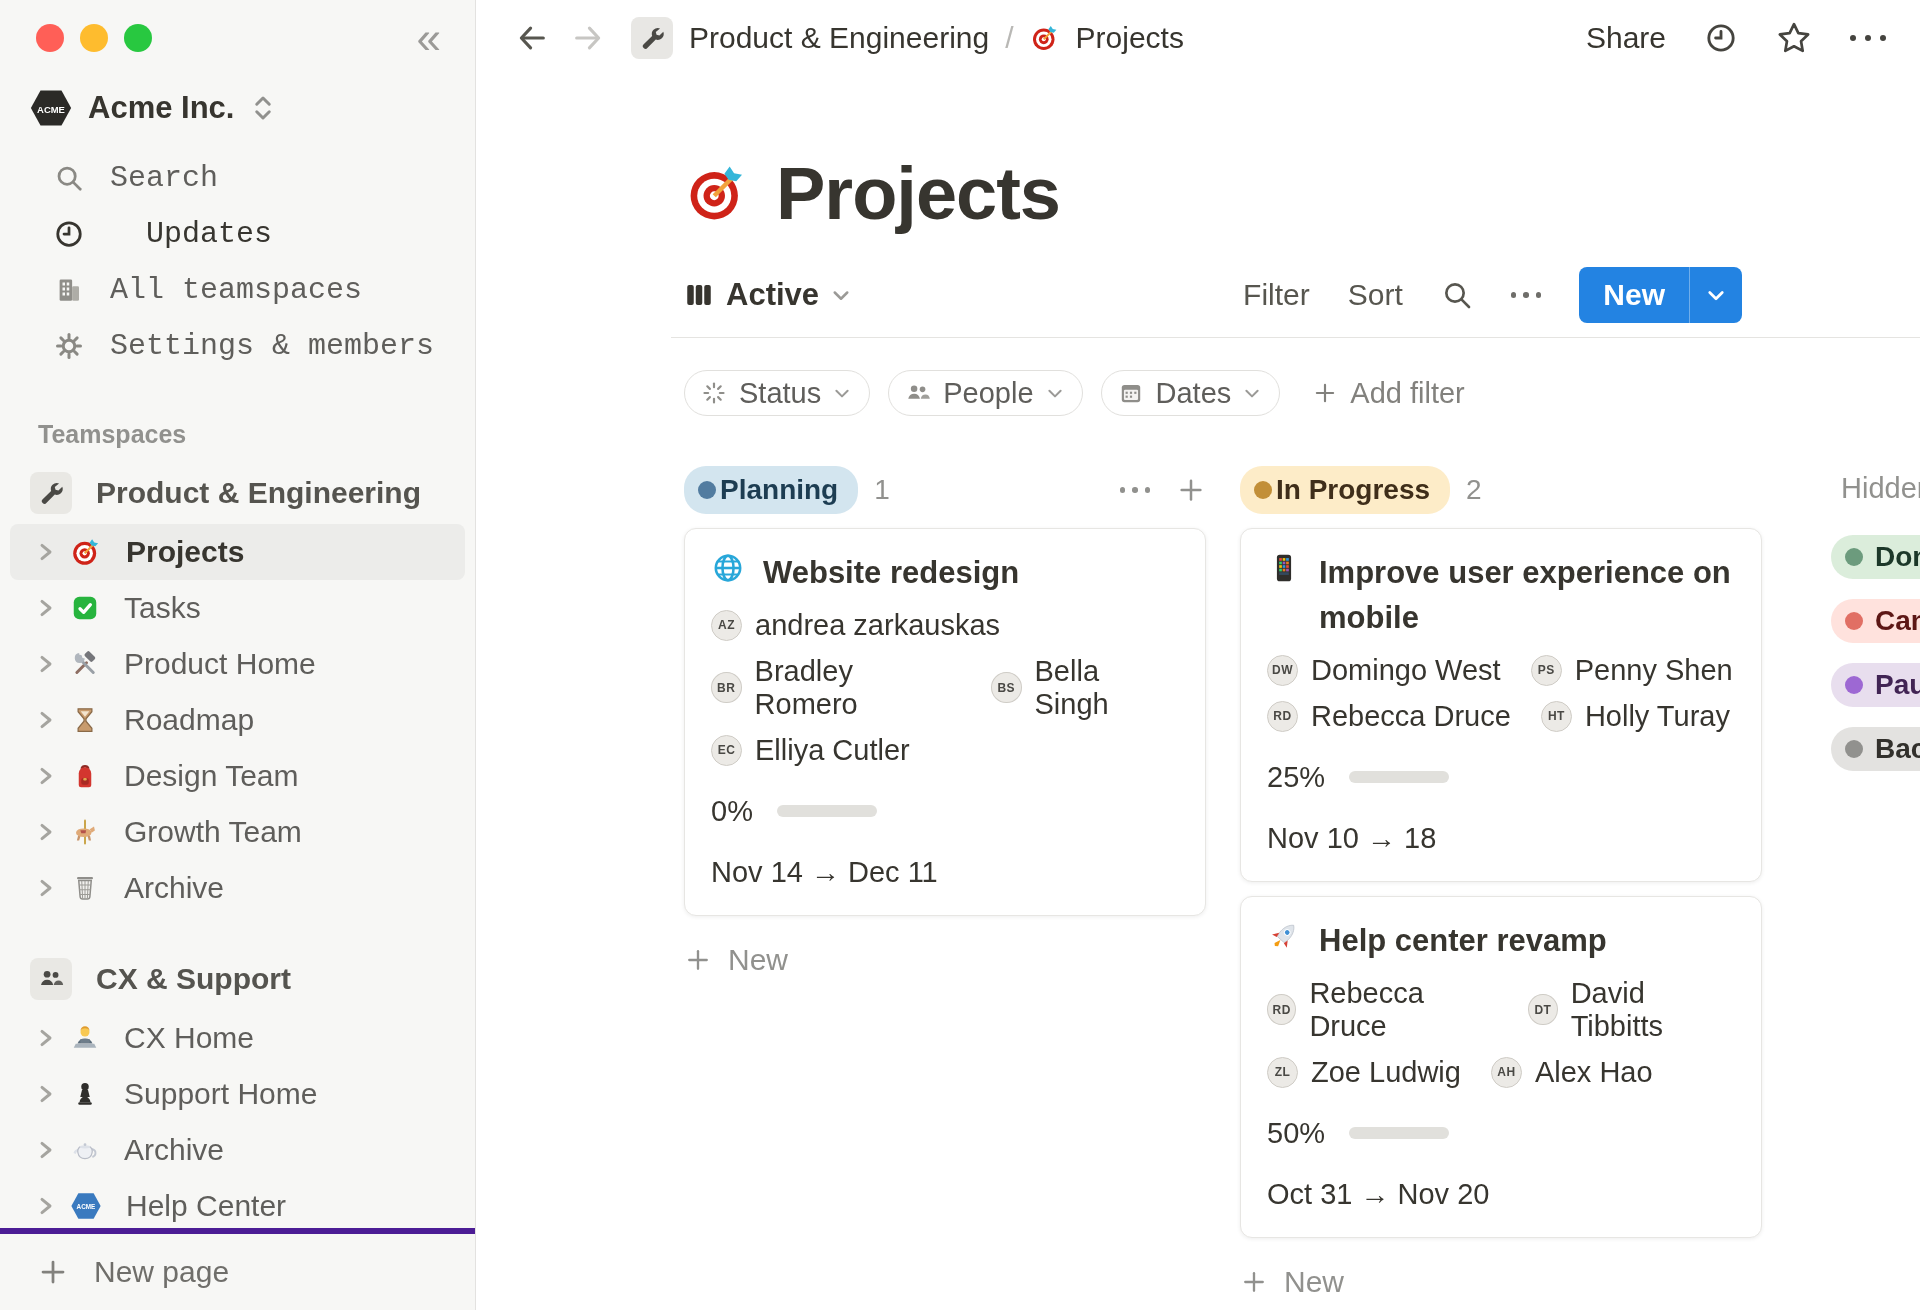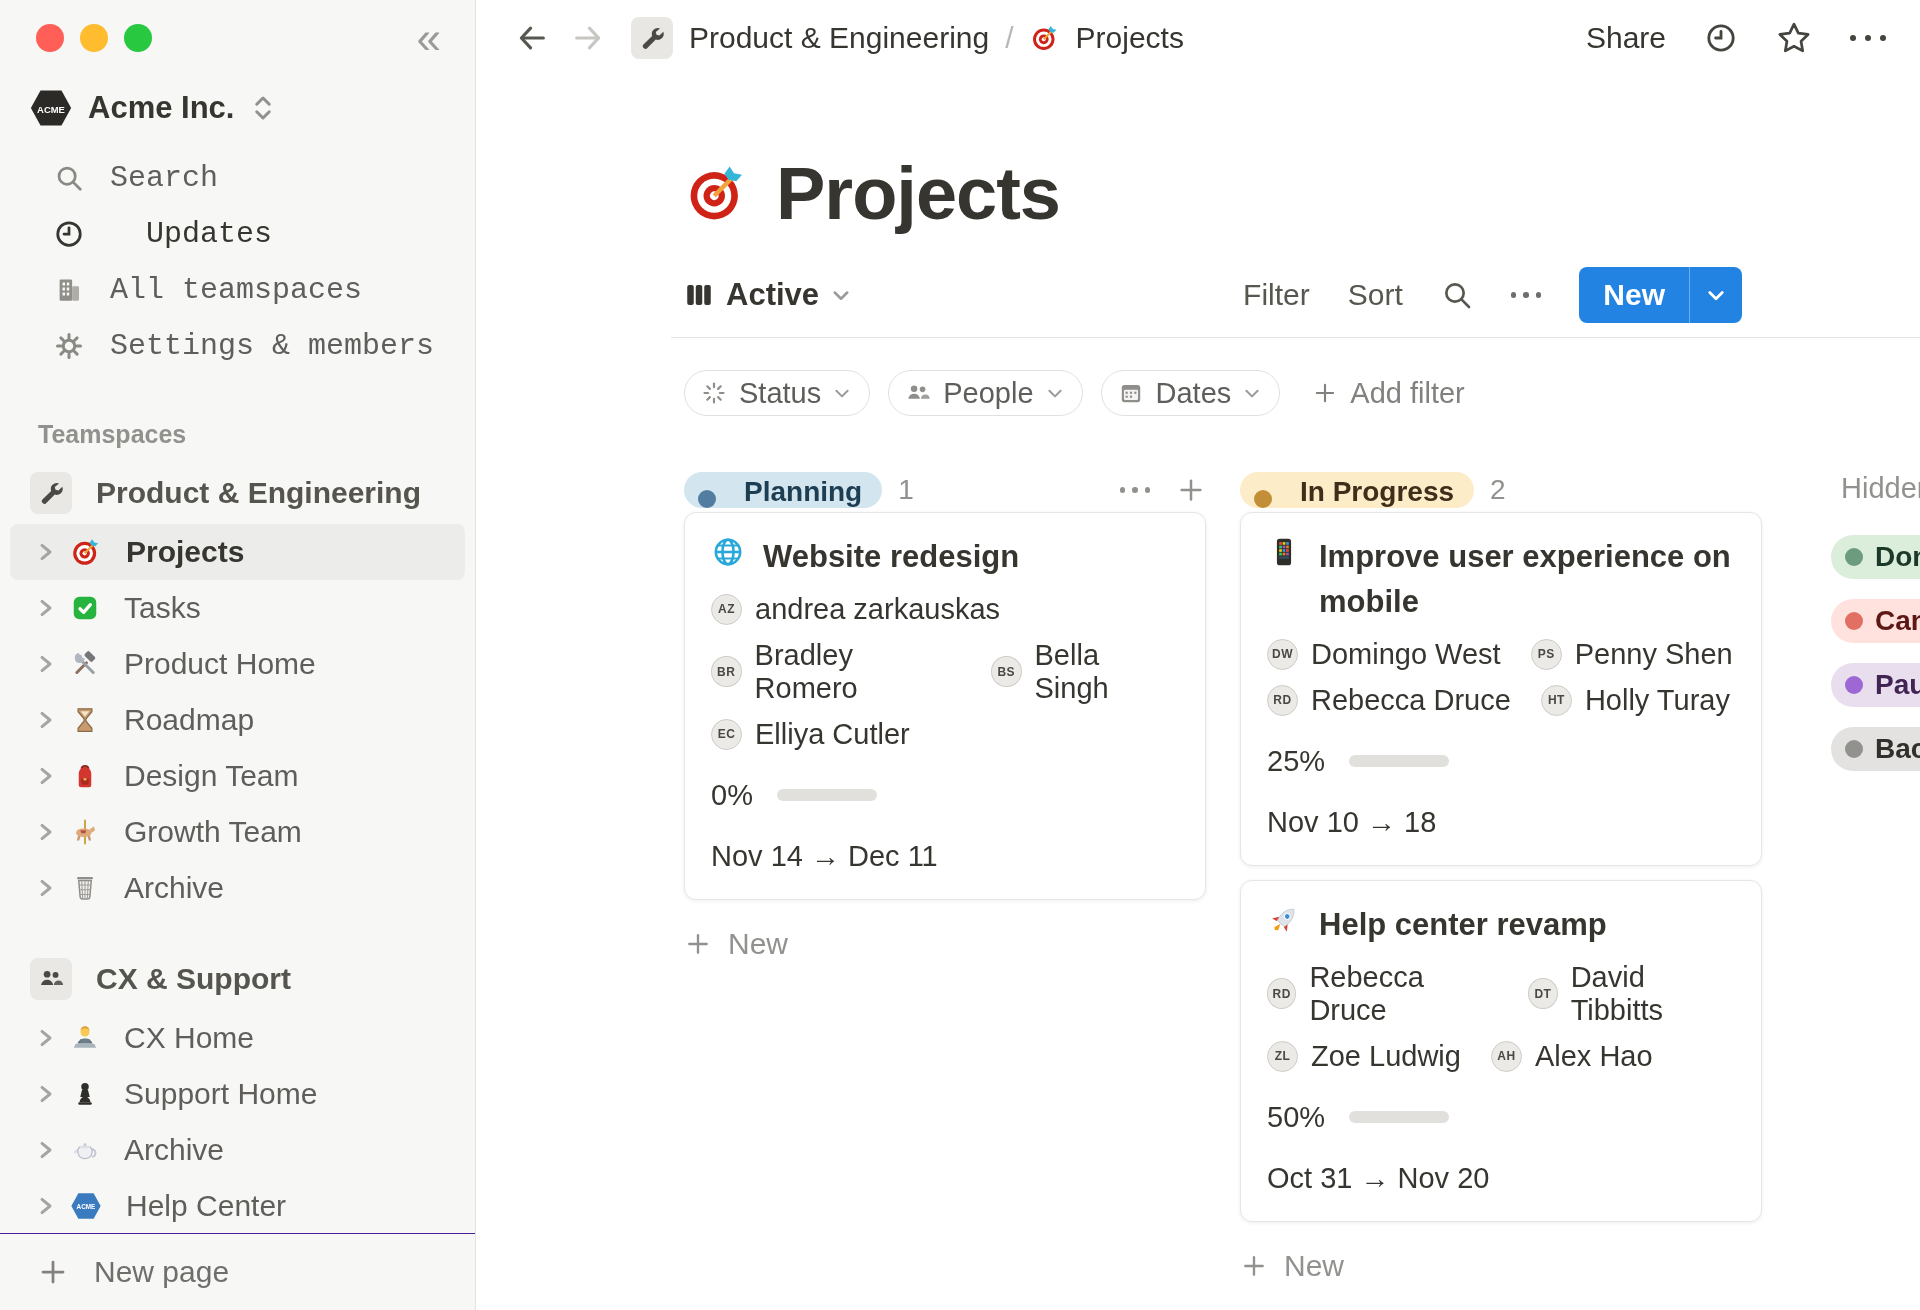--- a/index.html
+++ b/index.html
@@ -23,21 +23,21 @@
   .ts-label { position:absolute; left:38px; top:420px; font-size:25px; font-weight:700; color:#91918e; }
   .sb-groups { position:absolute; left:0; top:462px; width:100%; }
   .section-row { display:flex; align-items:center; gap:24px; height:62px; padding-left:30px; cursor:pointer; }
   .section-row .lbl { font-size:30px; font-weight:700; color:#55544f; }
   .icon-tile { width:42px; height:42px; border-radius:8px; background:#e9e8e4; display:flex; align-items:center; justify-content:center; }
   .child-row { display:flex; align-items:center; gap:16px; height:56px; margin:0 10px; padding-left:28px; border-radius:8px; cursor:pointer; }
   .child-row .lbl { font-size:30px; color:#5f5e5b; margin-left:8px; }
   .child-row.selected { background:#ececea; }
   .child-row.selected .lbl { color:#37352f; font-weight:700; }
   .cx-gap { height:32px; }
-  .sb-footer { position:absolute; left:0; bottom:0; width:100%; border-top:1px solid #4c1d95; background:#f7f7f5; }
+  .sb-footer { position:absolute; left:0; bottom:0; width:100%; border-top:6px solid #4c1d95; background:#f7f7f5; }
   .newpage-row { display:flex; align-items:center; gap:26px; height:76px; padding-left:38px; cursor:pointer; }
   .newpage-row .lbl { font-size:30px; color:#6f6e6a; }
 
   
   .main { position:fixed; left:477px; top:0; width:1443px; height:1310px; background:#fff; }
   .topbar { display:flex; align-items:center; height:76px; padding:0 34px 0 38px; }
   .nav-arrows { display:flex; align-items:center; gap:22px; }
   .crumb-chip { width:42px; height:42px; border-radius:8px; background:#e8e7e4; display:flex; align-items:center; justify-content:center; margin-left:26px; }
   .crumbs { display:flex; align-items:center; gap:16px; margin-left:16px; font-size:30px; }
   .crumb { color:#37352f; cursor:pointer; }
@@ -66,27 +66,27 @@
   .chips-row { display:flex; align-items:center; gap:18px; margin-top:32px; height:46px; }
   .chip { display:flex; align-items:center; gap:12px; height:46px; padding:0 18px 0 16px; border:1px solid #e1e0dd; border-radius:23px; cursor:pointer; }
   .chip .lbl { font-size:29px; color:#5f5e5b; }
   .addfilter { display:flex; align-items:center; gap:12px; margin-left:14px; cursor:pointer; }
   .addfilter .lbl { font-size:29px; color:#82817d; }
 
   
   .board { position:relative; display:flex; gap:34px; margin-top:52px; }
   .col { width:522px; flex:none; }
   .col-head { display:flex; align-items:center; height:44px; }
-  .status-pill { display:flex; align-items:flex-end; gap:28px; height:36px; padding:0 20px 0 14px; border-radius:22px; cursor:pointer; }
+  .status-pill { display:flex; align-items:center; gap:4px; height:48px; padding:0 20px 0 14px; border-radius:22px; cursor:pointer; }
   .status-pill .dot { width:18px; height:18px; border-radius:50%; }
   .status-pill .lbl { font-size:28px; font-weight:700; }
   .col-count { font-size:28px; color:#91918e; margin-left:16px; }
   .col-tools { margin-left:auto; display:flex; align-items:center; gap:26px; }
   .col-tools .mini-dots i { background:#91918e; }
-  .card { background:#fff; border:1px solid #e7e6e3; border-radius:12px; box-shadow:0 1px 4px rgba(15,15,15,.07); padding:22px 26px 26px; cursor:pointer; }
+  .card { background:#fff; border:1px solid #e7e6e3; border-radius:12px; box-shadow:0 1px 4px rgba(15,15,15,.07); padding:22px 26px 26px; margin-top:16px; cursor:pointer; }
   .card + .card { margin-top:14px; }
   .card-title { display:flex; gap:18px; }
   .card-title .t { font-size:31px; font-weight:700; color:#37352f; line-height:1.45; max-width:414px; }
   .p-row { display:flex; align-items:flex-end; gap:30px; margin-top:13px; flex-wrap:nowrap; }
   .p-row:first-of-type { margin-top:16px; }
   .person { display:flex; align-items:center; gap:13px; }
   .avatar { width:31px; height:31px; border-radius:50%; background:#eceae6; border:1px solid #cfccc6;
     color:#4a4945; font-size:12px; font-weight:700; display:flex; align-items:center; justify-content:center; letter-spacing:.5px; }
   .pname { font-size:29px; color:#37352f; }
   .prog-row { display:flex; align-items:center; gap:24px; margin-top:28px; }

